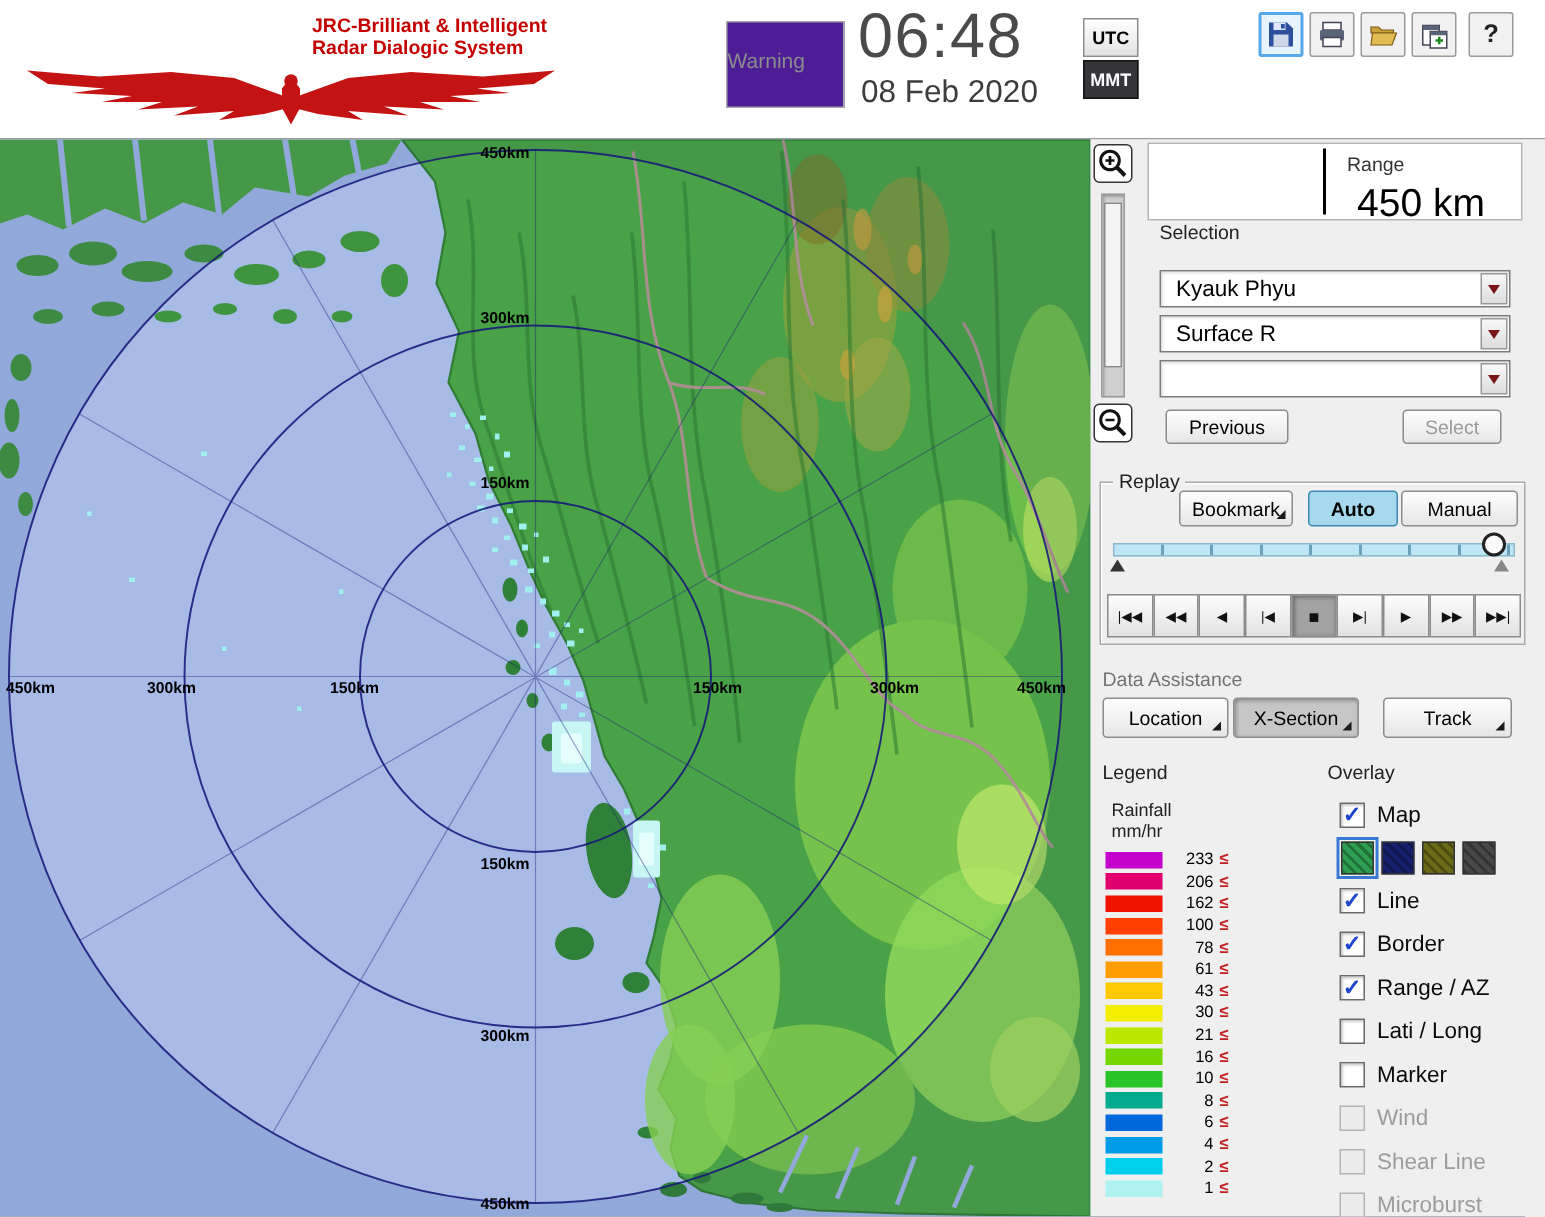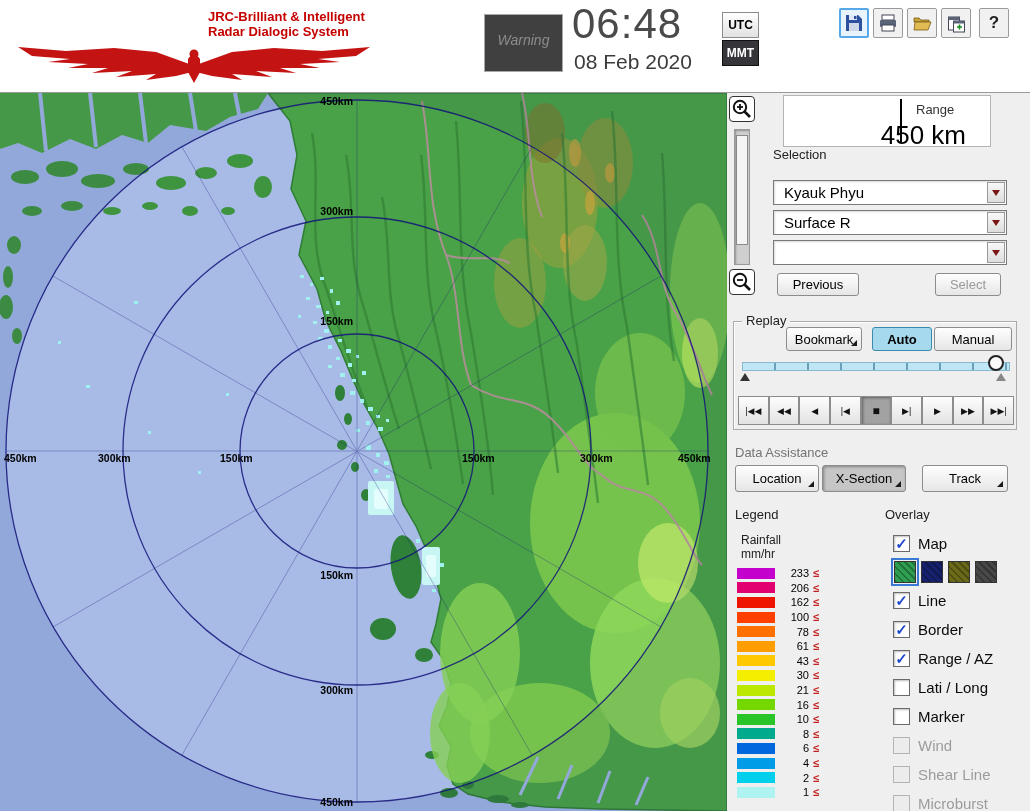--- a/index.html
+++ b/index.html
@@ -6,22 +6,22 @@
   body{background:#777;}
   #app{position:relative;width:1030px;height:811px;background:#fff;overflow:hidden;
        font-family:"Liberation Sans",sans-serif;}
 
   
   #header{position:absolute;left:0;top:0;width:1030px;height:93px;background:#fff;border-bottom:1px solid #9a9a9a;}
   #logo-title{position:absolute;left:10px;top:0px;font-family:"Liberation Serif",serif;font-weight:bold;
               font-size:41px;color:#15151f;letter-spacing:1px;}
   #logo-sub{position:absolute;left:208px;top:9px;color:#c40000;font-weight:bold;font-size:13px;line-height:15px;}
   #eagle{position:absolute;left:4px;top:45px;}
-  #warning-box{position:absolute;left:484px;top:14px;width:79px;height:58px;background:#404040;
-               border:1px solid #a8a8a8;color:#8c8c8c;font-size:14px;text-align:center;padding-top:17px;font-style:italic;}
+  #warning-box{position:absolute;left:484px;top:14px;width:79px;height:58px;background:#4c1d95;
+               border:1px solid #a8a8a8;color:#8c8c8c;font-size:14px;text-align:left;padding-top:17px;}
   #clock-time{position:absolute;left:572px;top:0px;font-size:42px;color:#4a4a4a;letter-spacing:1px;}
   #clock-date{position:absolute;left:574px;top:50px;font-size:21px;color:#3c3c3c;}
   #tz{position:absolute;left:722px;top:12px;}
   .tz-btn{width:37px;height:26px;font-size:12px;font-weight:bold;display:flex;align-items:center;justify-content:center;}
   #tz-utc{background:linear-gradient(#fff,#e2e2e2);border:1px solid #8c8c8c;color:#000;}
   #tz-mmt{background:#35353a;border:1px solid #111;color:#fff;margin-top:2px;}
   .tool-btn{position:absolute;top:8px;width:30px;height:30px;background:#f1f1f1;border:1px solid #9a9a9a;
             border-radius:2px;display:flex;align-items:center;justify-content:center;}
   .tool-btn.selected{border:2px solid #57a8e8;background:#e7f3fd;}
   #help-btn{font-size:17px;font-weight:bold;color:#222;}
@@ -31,21 +31,21 @@
   #map-wrap{position:absolute;left:0;top:93px;width:727px;height:718px;background:#9db4e4;}
 
   
   #panel{position:absolute;left:727px;top:93px;width:303px;height:718px;background:#efefef;}
   .zoom-btn{position:absolute;left:2px;width:26px;height:26px;background:#fff;border:1.5px solid #333;
             border-radius:4px;display:flex;align-items:center;justify-content:center;}
   #zoom-track{position:absolute;left:7px;top:36px;width:16px;height:136px;background:#cfcfcf;
               border:1px solid #9a9a9a;box-shadow:inset 1px 1px 2px rgba(0,0,0,.3);}
   #zoom-thumb{position:absolute;left:1px;top:5px;width:12px;height:110px;background:#f4f4f4;
               border:1px solid #8a8a8a;}
-  #range-box{position:absolute;left:56px;top:2px;width:208px;height:52px;background:#fff;border:1px solid #b4b4b4;}
+  #range-box{position:absolute;left:38px;top:2px;width:250px;height:52px;background:#fff;border:1px solid #b4b4b4;}
   #range-div{position:absolute;left:116px;top:3px;width:2px;height:44px;background:#000;}
   #range-label{position:absolute;left:132px;top:6px;font-size:13px;color:#333;}
   #range-value{position:absolute;right:24px;top:24px;font-size:26px;color:#000;}
   #selection-label{position:absolute;left:46px;top:54px;font-size:13px;color:#222;}
   .dd{position:absolute;left:46px;width:234px;height:25px;background:#fff;border:1px solid #7a7a7a;
       box-shadow:inset 1px 1px 2px rgba(0,0,0,.15);}
   .dd-text{position:absolute;left:10px;top:3px;font-size:15px;color:#000;}
   .dd-btn{position:absolute;right:1px;top:1px;width:18px;height:21px;background:linear-gradient(#f8f8f8,#ddd);
           border:1px solid #999;display:flex;align-items:center;justify-content:center;}
   .dd-arrow{width:0;height:0;border-left:4px solid transparent;border-right:4px solid transparent;

